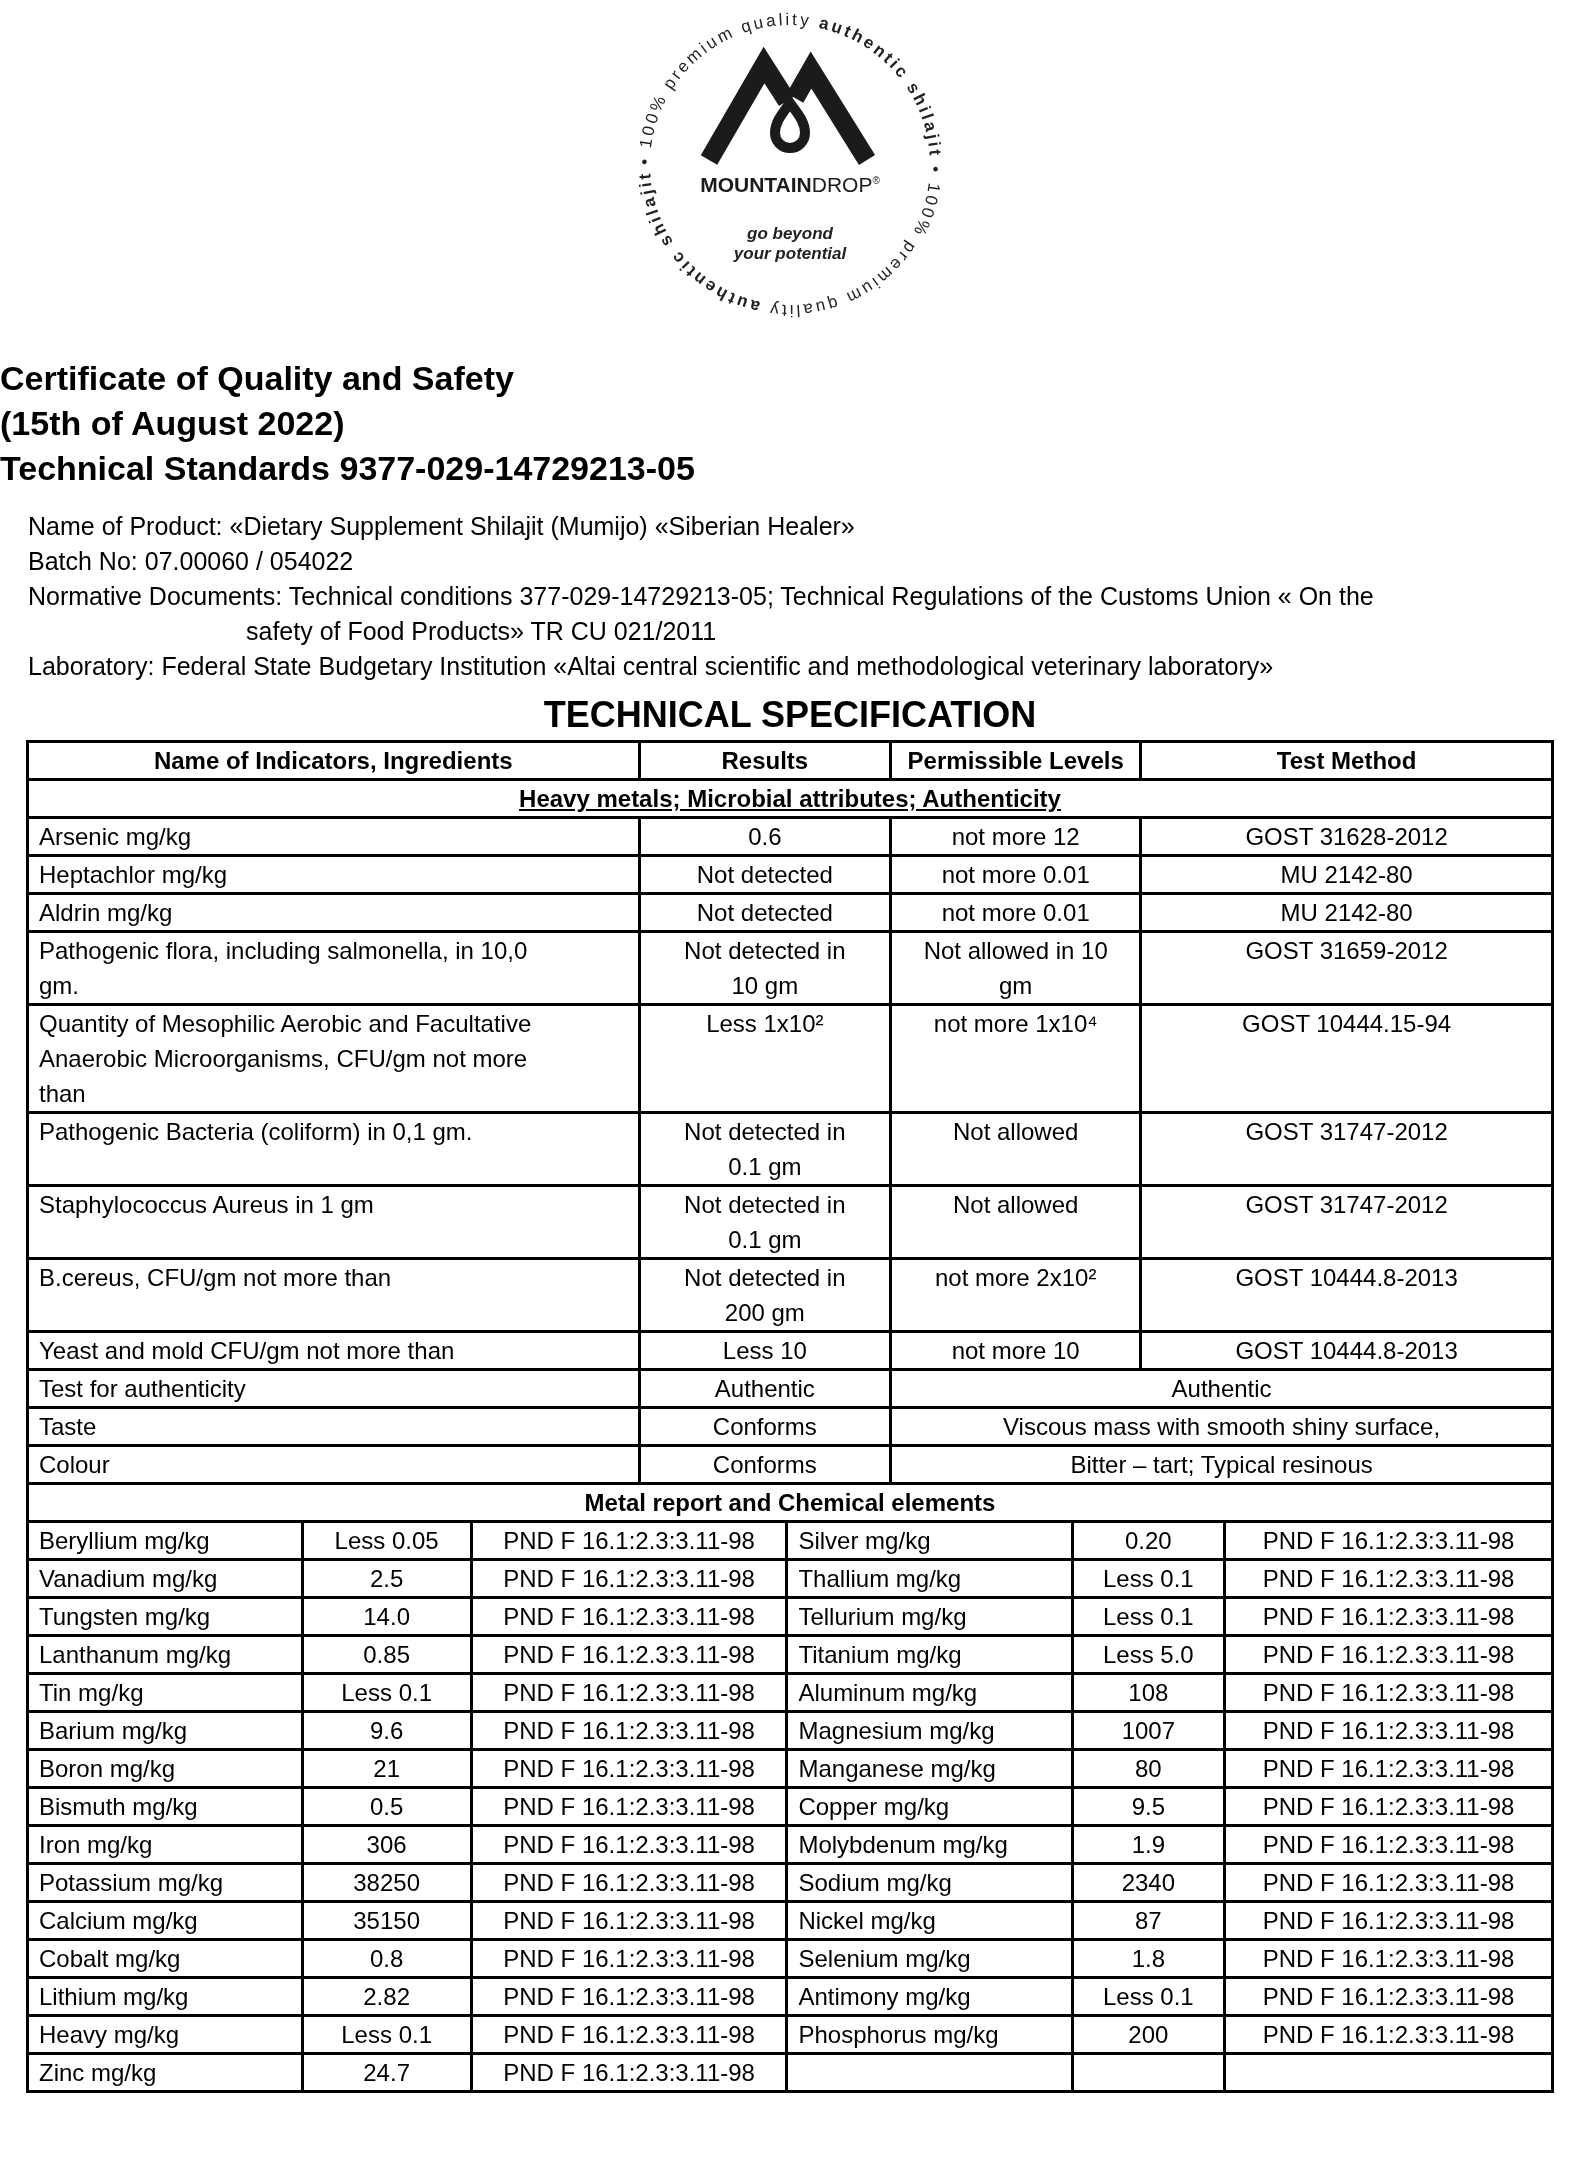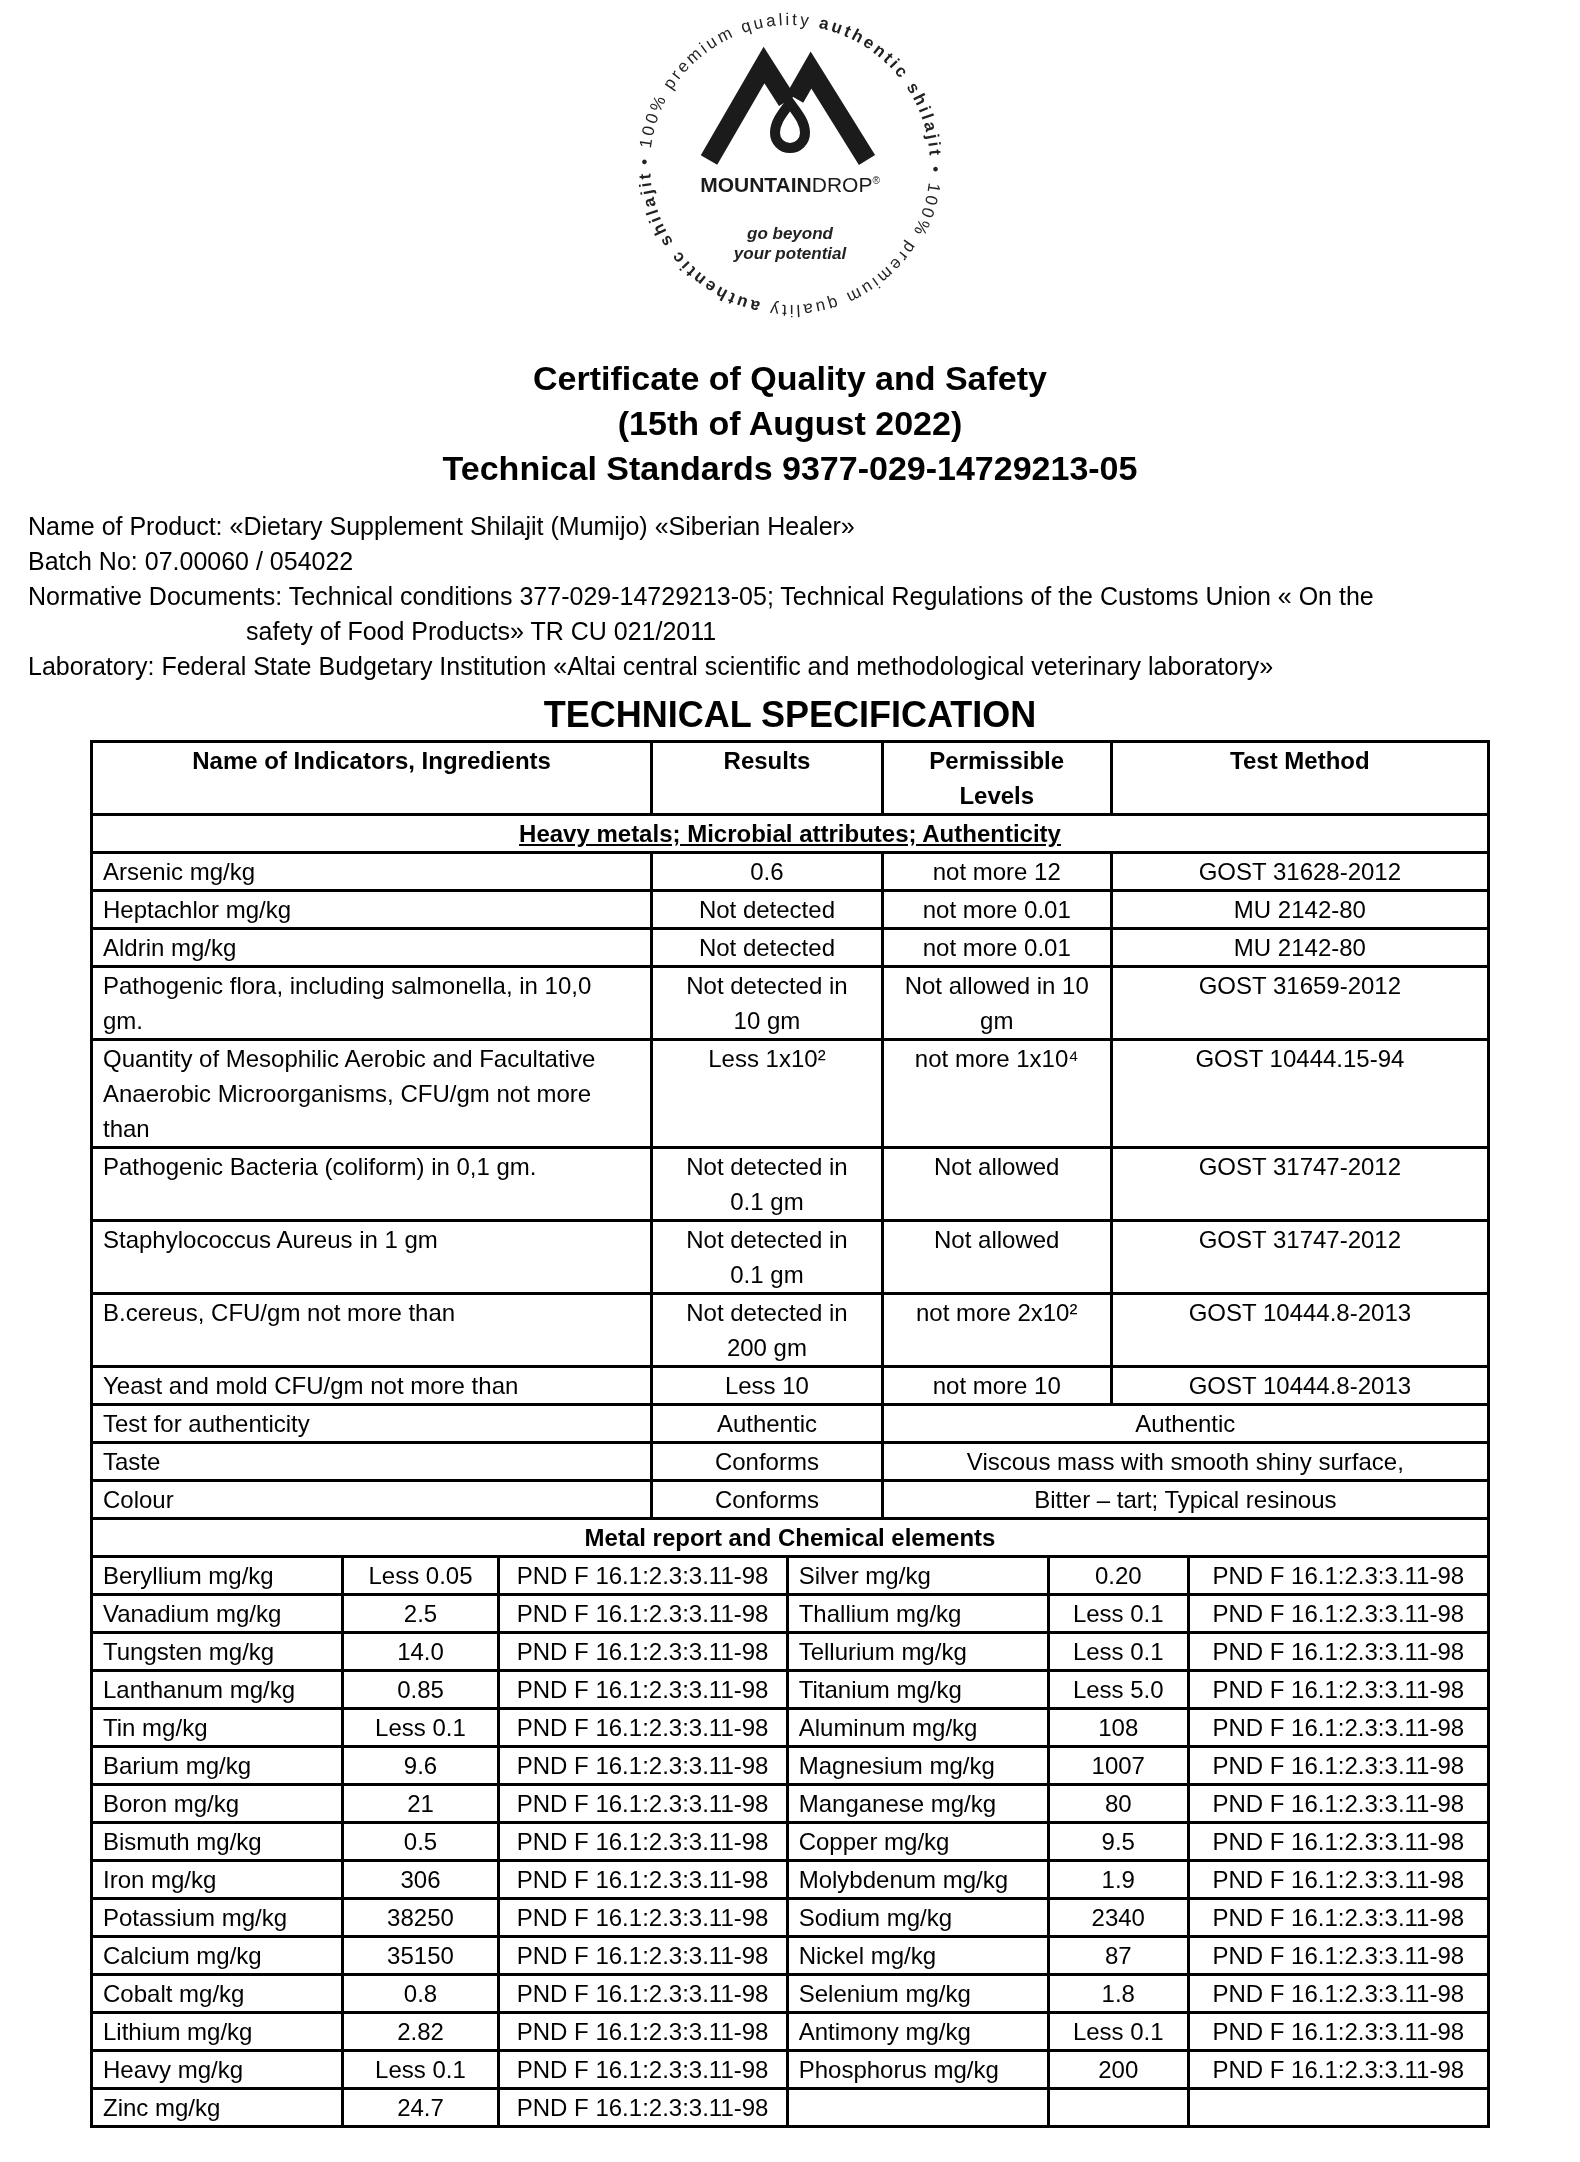--- a/index.html
+++ b/index.html
@@ -12,21 +12,21 @@
   }
   .page { width: 1580px; height: 2162px; position: relative; background: #fff; }
 
   
   .logo-wrap { width: 380px; margin: 6px auto 0; }
   .logo-wrap svg { display: block; }
 
   
   .title-block {
     margin-top: 34px;
-    text-align: center;
+    text-align: left;
     font-weight: bold;
     font-size: 34px;
     line-height: 45px;
   }
 
   
   .info-block {
     margin: 18px 28px 0 28px;
     font-size: 25px;
     line-height: 35px;
@@ -41,21 +41,21 @@
     text-align: center;
     font-weight: bold;
     font-size: 36px;
     line-height: 34px;
   }
 
   
   table {
     border-collapse: collapse;
     table-layout: fixed;
-    width: 1400px;
+    width: 1528px;
     margin: 8px auto 0;
     font-size: 24px;
   }
   table.metals { margin-top: -3px; }
   td, th {
     border: 3px solid #000;
     line-height: 35px;
     padding: 0 8px;
     vertical-align: top;
     white-space: pre-line;

